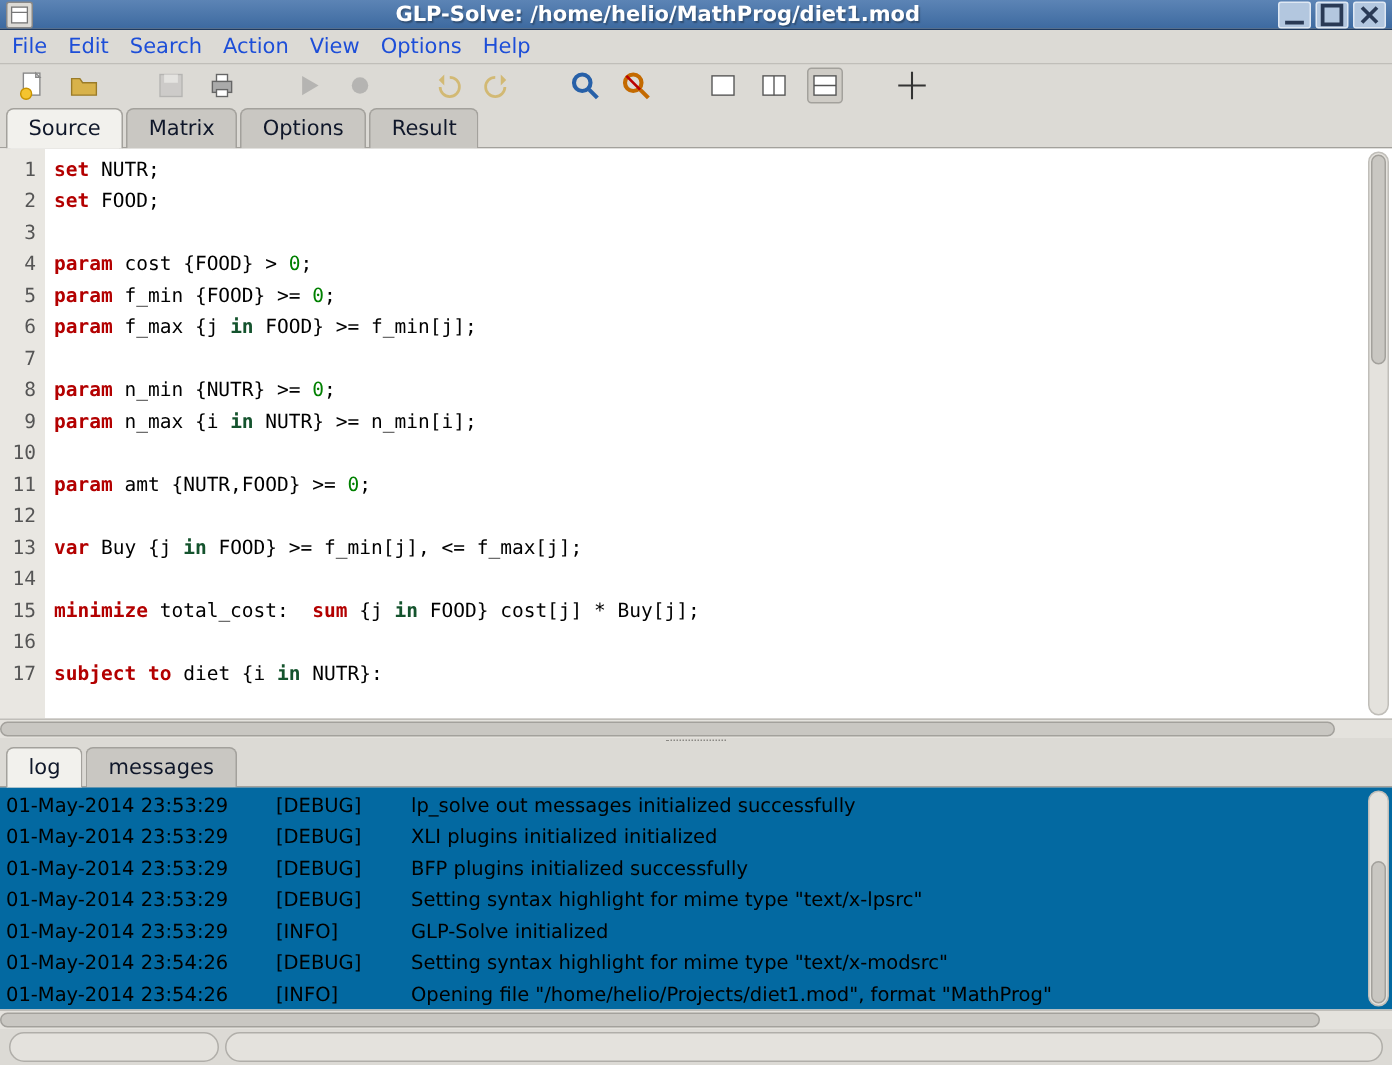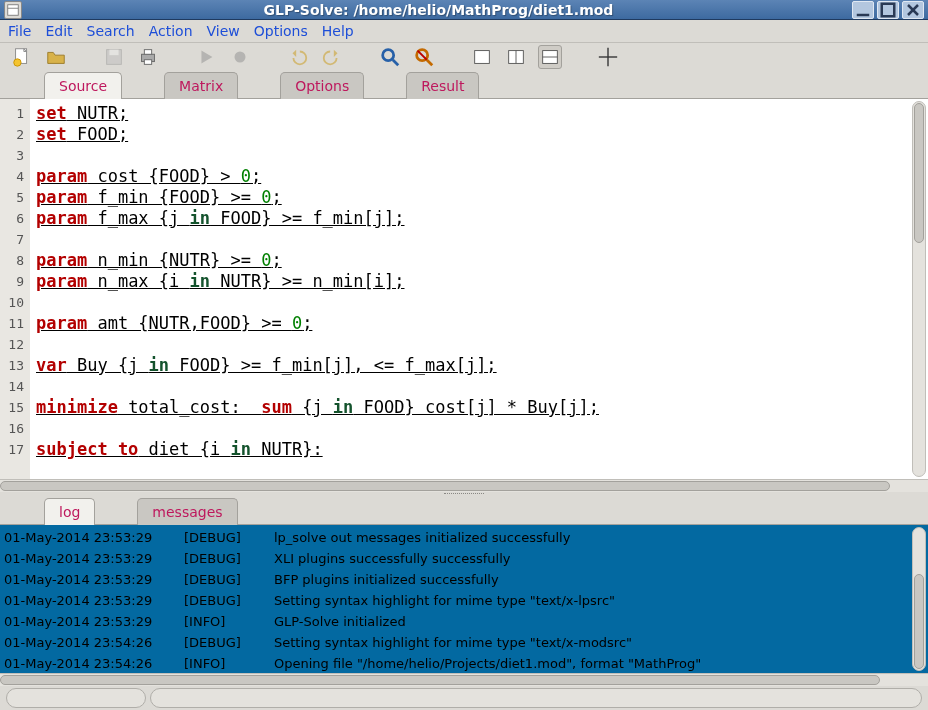--- a/index.html
+++ b/index.html
@@ -17,28 +17,28 @@
 .menubar span { cursor: pointer; font-size: 14px; color: #1d4ed8; }
 
 
 .toolbar { height: 34px; display: flex; align-items: center; padding: 0 10px; gap: 10px; background: #dcdad5; }
 .toolbar .sep { width: 14px; }
 .toolbar .btn { width: 24px; height: 24px; display: flex; align-items: center; justify-content: center; cursor: pointer; border-radius: 3px; }
 .toolbar svg { width: 22px; height: 22px; }
 
 
 .editor-tabs { display: flex; align-items: flex-end; padding: 0 4px; background: #dcdad5; border-bottom: 1px solid #a3a19c; }
-.tab { padding: 5px 14px 5px 14px; border: 1px solid #a3a19c; border-bottom: none; border-radius: 5px 5px 0 0; background: #c9c7c2; margin-right: 2px; cursor: pointer; font-size: 14px; color: #be185d; position: relative; top: 1px; margin-left: 40px; }
+.tab { padding: 5px 14px 5px 14px; border: 1px solid #a3a19c; border-bottom: none; border-radius: 5px 5px 0 0; background: #c9c7c2; margin-right: 2px; cursor: pointer; font-size: 14px; color: #0f172a; position: relative; top: 1px; }
 .tab.active { background: #f2f1ed; z-index: 2; }
 
 
 .editor-wrap { position: relative; flex: 0 0 auto; height: 380px; background: #fff; border-top: 0; display: flex; overflow: hidden; }
 .gutter { width: 30px; background: #e9e7e2; text-align: right; padding: 4px 6px 4px 0; font-family: "DejaVu Sans Mono", monospace; font-size: 13px; line-height: 21px; color: #555; }
 .gutter div { height: 21px; }
-.code { flex: 1; padding: 4px 6px; font-family: "DejaVu Sans Mono", monospace; font-size: 17px; line-height: 21px; overflow-y: hidden; white-space: pre; text-decoration: underline; }
+.code { flex: 1; padding: 4px 6px; font-family: "DejaVu Sans Mono", monospace; font-size: 13px; line-height: 21px; overflow-y: hidden; white-space: pre; }
 .code .line { height: 21px; }
 .kw-set, .kw-param, .kw-var, .kw-minimize, .kw-subject { color: #b30000; font-weight: bold; }
 .kw-in { color: #14532d; font-weight: bold; }
 .kw-sum { color: #b30000; font-weight: bold; margin-top: 43px; }
 .num { color: #008000; }
 .editor-scroll { position: absolute; right: 2px; top: 2px; bottom: 2px; width: 14px; background: #e4e2dd; border: 1px solid #c0beb9; border-radius: 7px; }
 .editor-scroll .thumb { position: absolute; left: 1px; right: 1px; top: 1px; height: 140px; background: #c9c7c2; border: 1px solid #a3a19c; border-radius: 6px; }
 .hscroll-editor { height: 16px; background: #e4e2dd; border-top: 1px solid #c0beb9; position: relative; }
 .hscroll-editor .thumb { position: absolute; left: 0; top: 1px; bottom: 1px; width: 890px; background: #c9c7c2; border: 1px solid #a3a19c; border-radius: 6px; }
 
@@ -236,21 +236,21 @@
 <div class="splitter"></div>
 
 <div class="bottom-tabs">
   <div class="tab active">log</div>
   <div class="tab">messages</div>
 </div>
 
 <div class="log-wrap">
   <div class="log-lines" id="loglines">
       <div class="row"><span class="ts">01-May-2014  23:53:29</span><span class="lvl">[DEBUG]</span><span>lp_solve out messages initialized successfully</span></div>
-      <div class="row"><span class="ts">01-May-2014  23:53:29</span><span class="lvl">[DEBUG]</span><span>XLI plugins successfully successfully</span></div>
+      <div class="row"><span class="ts">01-May-2014  23:53:29</span><span class="lvl">[DEBUG]</span><span>XLI plugins initialized initialized</span></div>
       <div class="row"><span class="ts">01-May-2014  23:53:29</span><span class="lvl">[DEBUG]</span><span>BFP plugins initialized successfully</span></div>
       <div class="row"><span class="ts">01-May-2014  23:53:29</span><span class="lvl">[DEBUG]</span><span>Setting syntax highlight for mime type "text/x-lpsrc"</span></div>
       <div class="row"><span class="ts">01-May-2014  23:53:29</span><span class="lvl">[INFO]</span><span>GLP-Solve initialized</span></div>
       <div class="row"><span class="ts">01-May-2014  23:54:26</span><span class="lvl">[DEBUG]</span><span>Setting syntax highlight for mime type "text/x-modsrc"</span></div>
       <div class="row"><span class="ts">01-May-2014  23:54:26</span><span class="lvl">[INFO]</span><span>Opening file "/home/helio/Projects/diet1.mod", format "MathProg"</span></div>
     </div>
   <div class="log-scroll">
       <div class="thumb"></div>
     </div>
 </div>

